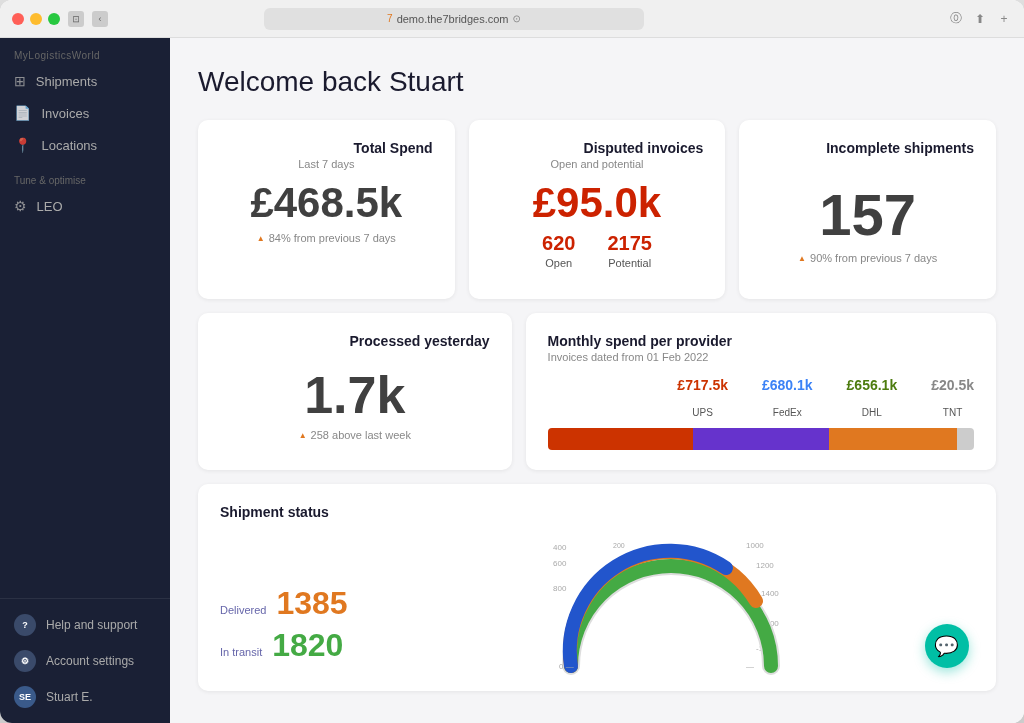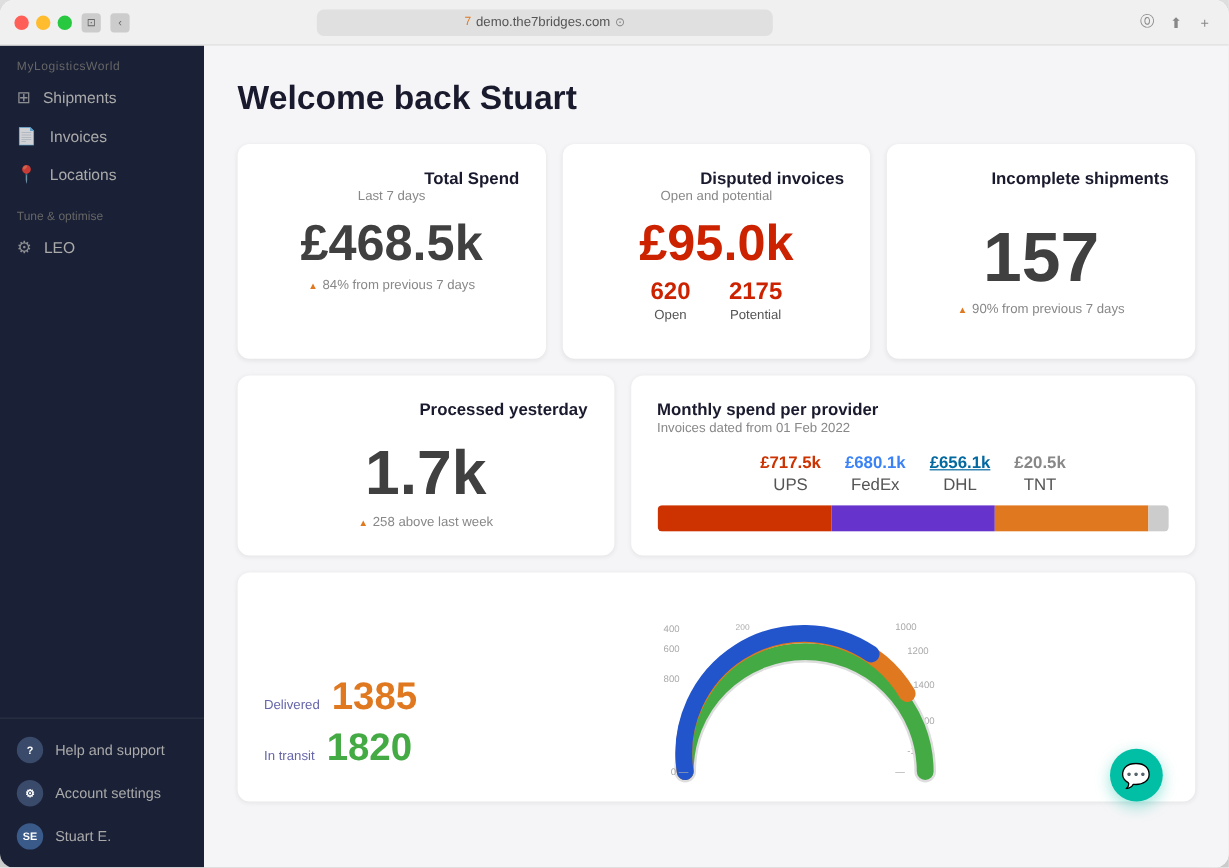--- a/index.html
+++ b/index.html
@@ -174,21 +174,21 @@
     
     .main {
       flex: 1;
       background: #f5f5f7;
       overflow-y: auto;
       padding: 28px 28px 28px;
     }
 
     .page-title {
       font-size: 28px;
-      font-weight: 700;
+      font-weight: 400;
       color: #1a1a2e;
       margin-bottom: 22px;
     }
 
     .cards-row {
       display: grid;
       grid-template-columns: 1fr 1fr 1fr;
       gap: 14px;
       margin-bottom: 14px;
     }
@@ -251,31 +251,31 @@
       display: grid;
       grid-template-columns: 1fr 1.5fr;
       gap: 14px;
       margin-bottom: 14px;
     }
 
     
     .monthly-card { background: #fff; border-radius: 10px; padding: 20px 22px; box-shadow: 0 1px 4px rgba(0,0,0,0.07); }
     .monthly-providers {
       display: flex;
-      gap: 20px;
+      gap: 34px;
       margin: 14px 0 10px;
-      justify-content: center;
+      justify-content: flex-end;
     }
     .provider-item { text-align: center; }
     .provider-value { font-size: 14px; font-weight: 700; }
     .provider-value.red { color: #cc3300; }
     .provider-value.purple { color: #3b82f6; }
-    .provider-value.orange { color: #0369a1; text-decoration: underline; }
+    .provider-value.orange { color: #4d7c0f; }
     .provider-value.gray { color: #888; }
-    .provider-label { font-size: 14px; color: #555; margin-top: 2px; }
+    .provider-label { font-size: 10px; color: #555; margin-top: 14px; }
 
     .bar-chart {
       height: 22px;
       border-radius: 4px;
       overflow: hidden;
       display: flex;
       margin-top: 8px;
     }
     .bar-segment { height: 100%; }
 
@@ -482,20 +482,21 @@
             <div class="bar-segment" style="width:34%;background:#cc3300"></div>
             <div class="bar-segment" style="width:32%;background:#6633cc"></div>
             <div class="bar-segment" style="width:30%;background:#e07820"></div>
             <div class="bar-segment" style="width:4%;background:#cccccc"></div>
           </div>
         </div>
 
       </div>
 
       <div class="card shipment-status-card" style="display:block">
+        <div class="card-title" style="text-align:left">Shipment status</div>
         <div class="status-content">
           <div class="status-list">
             <div class="status-list-item">
               <span class="status-label">Delivered</span>
               <span class="status-value orange">1385</span>
             </div>
             <div class="status-list-item">
               <span class="status-label">In transit</span>
               <span class="status-value green">1820</span>
             </div>

